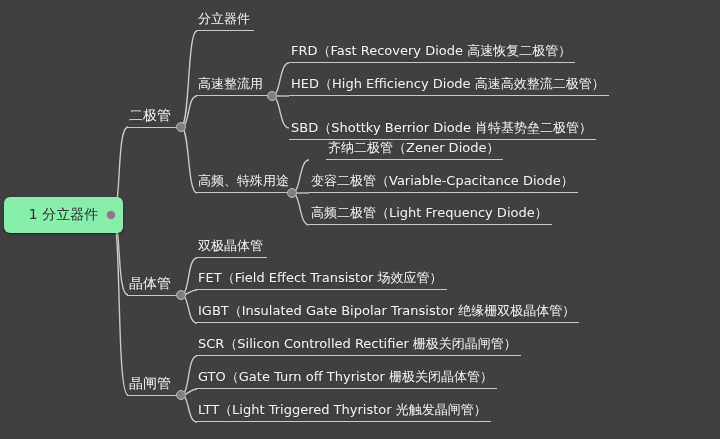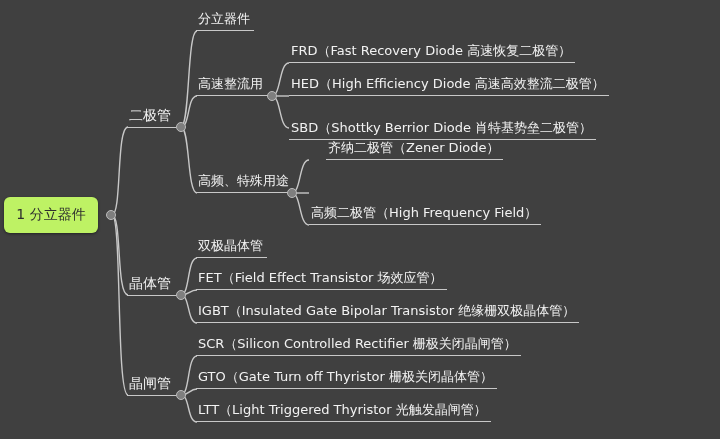--- a/index.html
+++ b/index.html
@@ -19,22 +19,22 @@
     border-bottom:1.5px solid #c8c8c8;
     white-space:nowrap;
     box-sizing:border-box;
   }
   .branch{
     font-size:14px;
     line-height:18px;
     font-weight:normal;
   }
   .root{
-    position:absolute;left:4px;top:197px;width:94px;height:36px;
-    background:#bef264;color:#2e2e2e;
+    position:absolute;left:4px;top:197px;width:119px;height:36px;
+    background:#86efac;color:#2e2e2e;
     border-radius:6px;
     display:flex;align-items:center;justify-content:center;
     font-size:14px;
     box-shadow:0 1px 3px rgba(0,0,0,.45);
   }
   .dot{
     position:absolute;width:10px;height:10px;border-radius:50%;
     background:#7f7f7f;border:1.5px solid #bdbdbd;box-sizing:border-box;
   }
 </style>
@@ -78,21 +78,22 @@
 
   <div class="topic" style="left:196px;top:11px">分立器件</div>
   <div class="topic" style="left:196px;top:76px;width:76px">高速整流用</div>
   <div class="topic" style="left:196px;top:173px;width:96px">高频、特殊用途</div>
 
   <div class="topic" style="left:289px;top:43px">FRD（Fast Recovery Diode 高速恢复二极管）</div>
   <div class="topic" style="left:289px;top:76px">HED（High Efficiency Diode 高速高效整流二极管）</div>
   <div class="topic" style="left:289px;top:120px">SBD（Shottky Berrior Diode 肖特基势垒二极管）</div>
 
   <div class="topic" style="left:326px;top:140px">齐纳二极管（Zener Diode）</div>
-  <div class="topic" style="left:309px;top:205px">高频二极管（High Frequency Field）</div>
+  <div class="topic" style="left:309px;top:173px">变容二极管（Variable-Cpacitance Diode）</div>
+  <div class="topic" style="left:309px;top:205px">高频二极管（Light Frequency Diode）</div>
 
   <div class="topic" style="left:196px;top:238px">双极晶体管</div>
   <div class="topic" style="left:196px;top:270px">FET（Field Effect Transistor 场效应管）</div>
   <div class="topic" style="left:196px;top:336px">SCR（Silicon Controlled Rectifier 栅极关闭晶闸管）</div>
 
   <div class="topic" style="left:196px;top:303px">IGBT（Insulated Gate Bipolar Transistor 绝缘栅双极晶体管）</div>
   <div class="topic" style="left:196px;top:369px">GTO（Gate Turn off Thyristor 栅极关闭晶体管）</div>
   <div class="topic" style="left:196px;top:402px">LTT（Light Triggered Thyristor 光触发晶闸管）</div>
 
   <div class="dot" style="left:106px;top:210px"></div>

